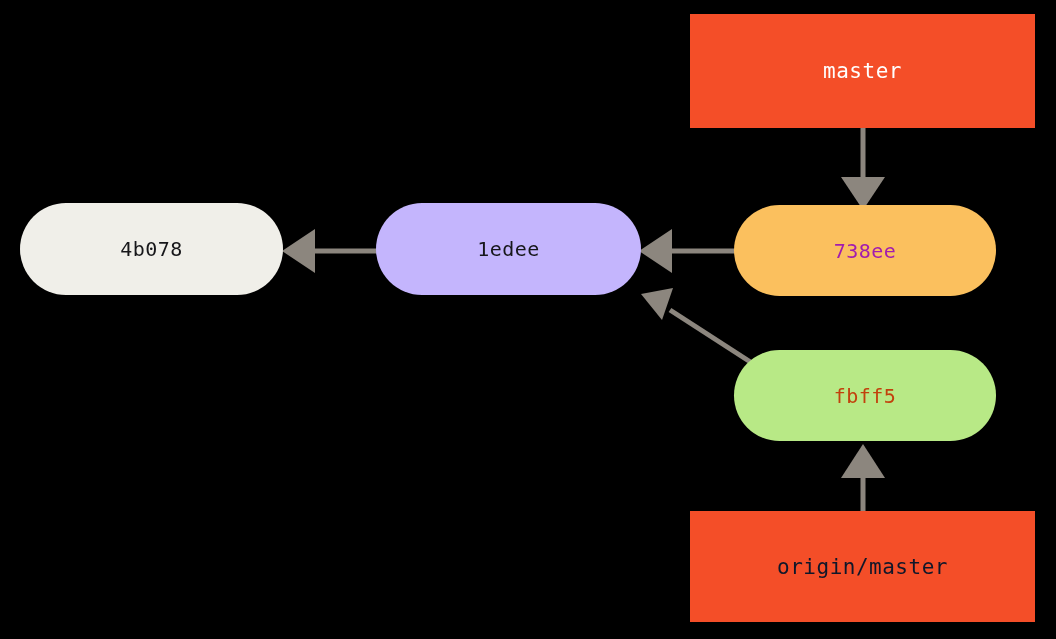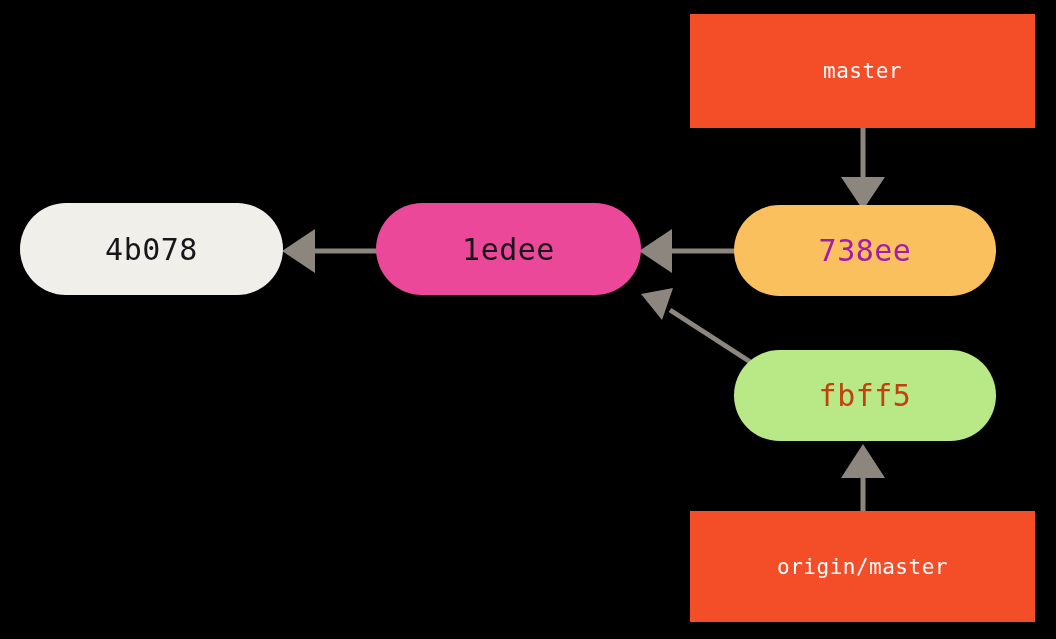--- a/index.html
+++ b/index.html
@@ -46,21 +46,21 @@
   .ref-box .node-label {
     color: #FFFFFF;
     font-size: 21px;
   }
   
   .commit-pill {
     border-radius: 46px;
   }
   .commit-pill .node-label {
     color: #17171A;
-    font-size: 30px;
+    font-size: 20px;
   }
 </style>
 </head>
 <body>
 
 <div id="canvas" style="background: rgb(0, 0, 0);">
 
   <svg id="edges" viewBox="0 0 1056 639" width="1056" height="639" xmlns="http://www.w3.org/2000/svg">
 
     <g>
@@ -90,29 +90,29 @@
   </svg>
 
   <div class="node ref-box" style="left: 690px; top: 14px; width: 345px; height: 114px; background: rgb(244, 78, 40);">
     <span class="node-label" style="color: rgb(255, 255, 255);">master</span>
   </div>
 
   <div class="node commit-pill" style="left: 734px; top: 205px; width: 262px; height: 91px; background: rgb(251, 192, 94);">
     <span class="node-label" style="color: #a21caf;">738ee</span>
   </div>
 
-  <div class="node commit-pill" style="left: 376px; top: 203px; width: 265px; height: 92px; background: #ec4899;">
+  <div class="node commit-pill" style="left: 376px; top: 203px; width: 265px; height: 92px; background: #c4b5fd;">
     <span class="node-label" style="color: rgb(23, 23, 26);">1edee</span>
   </div>
 
   <div class="node commit-pill" style="left: 20px; top: 203px; width: 263px; height: 92px; background: rgb(240, 239, 233);">
     <span class="node-label" style="color: rgb(23, 23, 26);">4b078</span>
   </div>
 
   <div class="node commit-pill" style="left: 734px; top: 350px; width: 262px; height: 91px; background: rgb(184, 233, 134);">
     <span class="node-label" style="color: #c2410c;">fbff5</span>
   </div>
 
   <div class="node ref-box" style="left: 690px; top: 511px; width: 345px; height: 111px; background: rgb(244, 78, 40);">
-    <span class="node-label" style="color: #ffffff;">origin/master</span>
+    <span class="node-label" style="color: #0f172a;">origin/master</span>
   </div>
 
 </div>
 
 </body></html>

